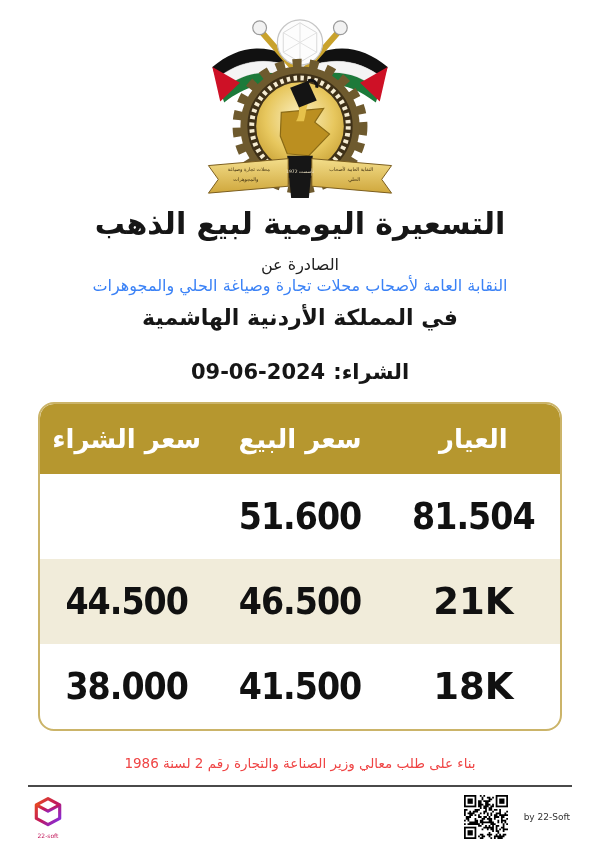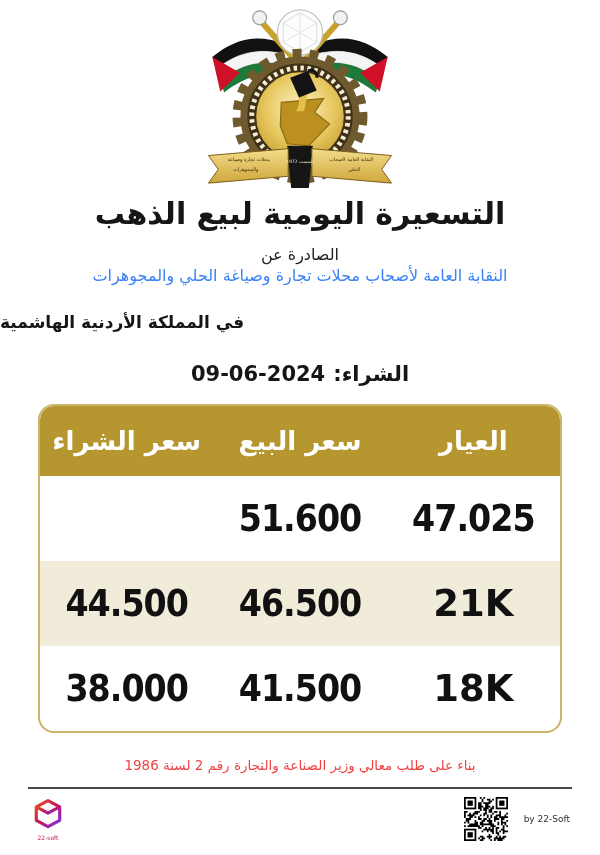--- a/index.html
+++ b/index.html
@@ -3,42 +3,42 @@
 <meta charset="utf-8">
 <style>
   * { margin:0; padding:0; box-sizing:border-box; }
   html,body { background:#ffffff; }
   body {
     width:600px; height:855px; overflow:hidden;
     font-family:"DejaVu Sans", sans-serif;
     color:#1b1b1b;
     position:relative;
   }
-  .page { width:600px; height:855px; padding-top:0; }
+  .page { width:600px; height:855px; padding-top:10px; }
 
   
   .emblem { width:212px; height:192px; margin:0 auto; display:block; }
 
   
   .title {
     text-align:center; direction:rtl;
     font-size:30px; font-weight:bold; letter-spacing:0;
     margin-top:4px; color:#161616;
   }
   .issued-by {
     text-align:center; direction:rtl;
     font-size:16px; margin-top:14px; color:#222;
   }
   .issuer-line {
     text-align:center; direction:rtl;
     font-size:16px; margin-top:2px; color:#3b82f6;
   }
   .kingdom-line {
-    text-align:left; direction:rtl;
-    font-size:17px; font-weight:bold; margin-top:27px; color:#161616;
+    text-align:center; direction:rtl;
+    font-size:22px; font-weight:bold; margin-top:10px; color:#161616;
   }
   .date-row {
     display:flex; direction:rtl; justify-content:center; gap:8px;
     font-size:21px; font-weight:bold; margin-top:30px; color:#161616;
   }
 
   
   .price-table {
     direction:rtl;
     margin:18px 38px 0 38px;
@@ -160,21 +160,21 @@
     <span dir="ltr">09-06-2024</span>
   </div>
 
   <div class="price-table">
     <div class="tr head">
       <div class="td">العيار</div>
       <div class="td">سعر البيع</div>
       <div class="td">سعر الشراء</div>
     </div>
     <div class="tr body">
-      <div class="td num" dir="ltr">47.025</div>
+      <div class="td num" dir="ltr">81.504</div>
       <div class="td num" dir="ltr">51.600</div>
     </div>
     <div class="tr body alt">
       <div class="td">21K</div>
       <div class="td num" dir="ltr">46.500</div>
       <div class="td num" dir="ltr">44.500</div>
     </div>
     <div class="tr body">
       <div class="td">18K</div>
       <div class="td num" dir="ltr">41.500</div>

